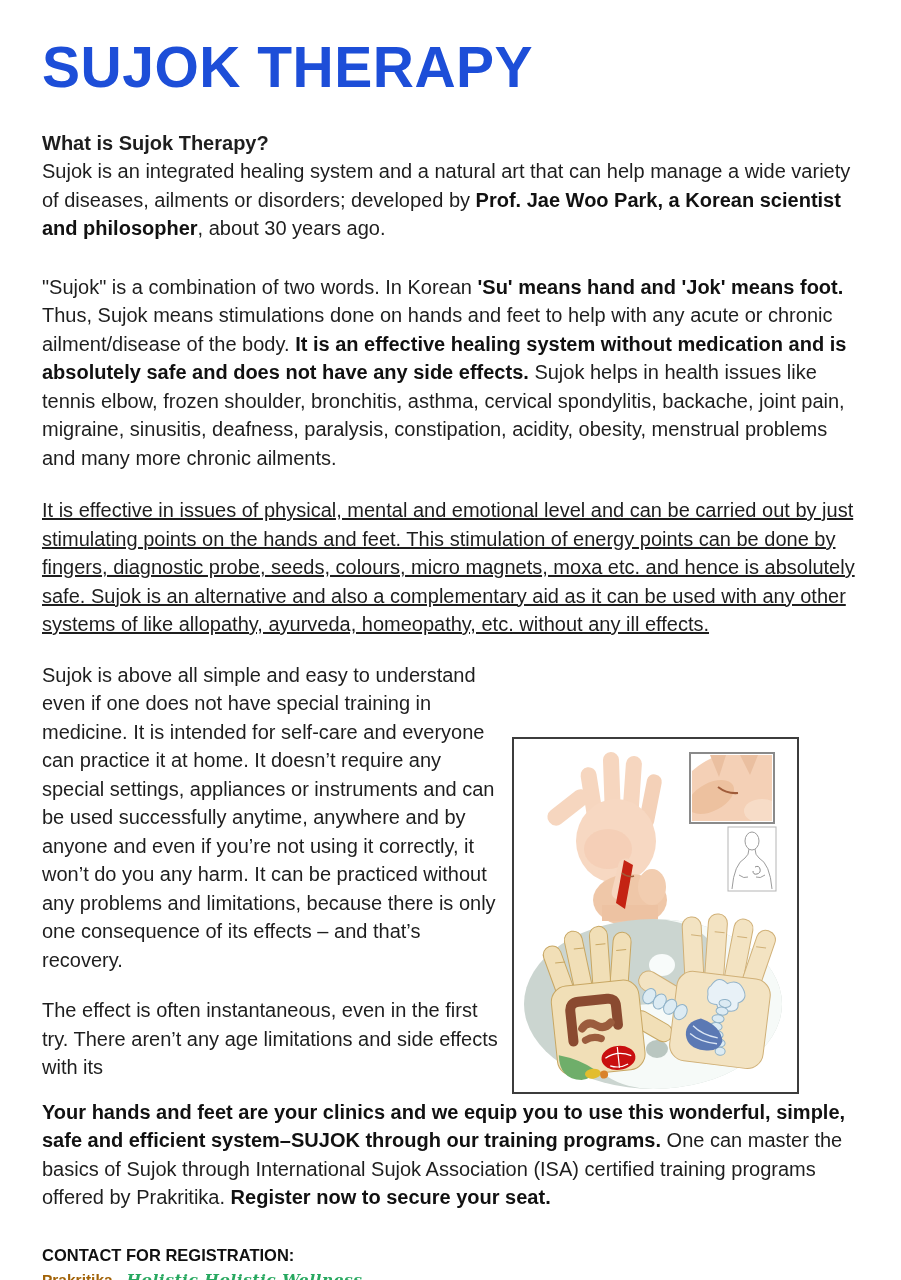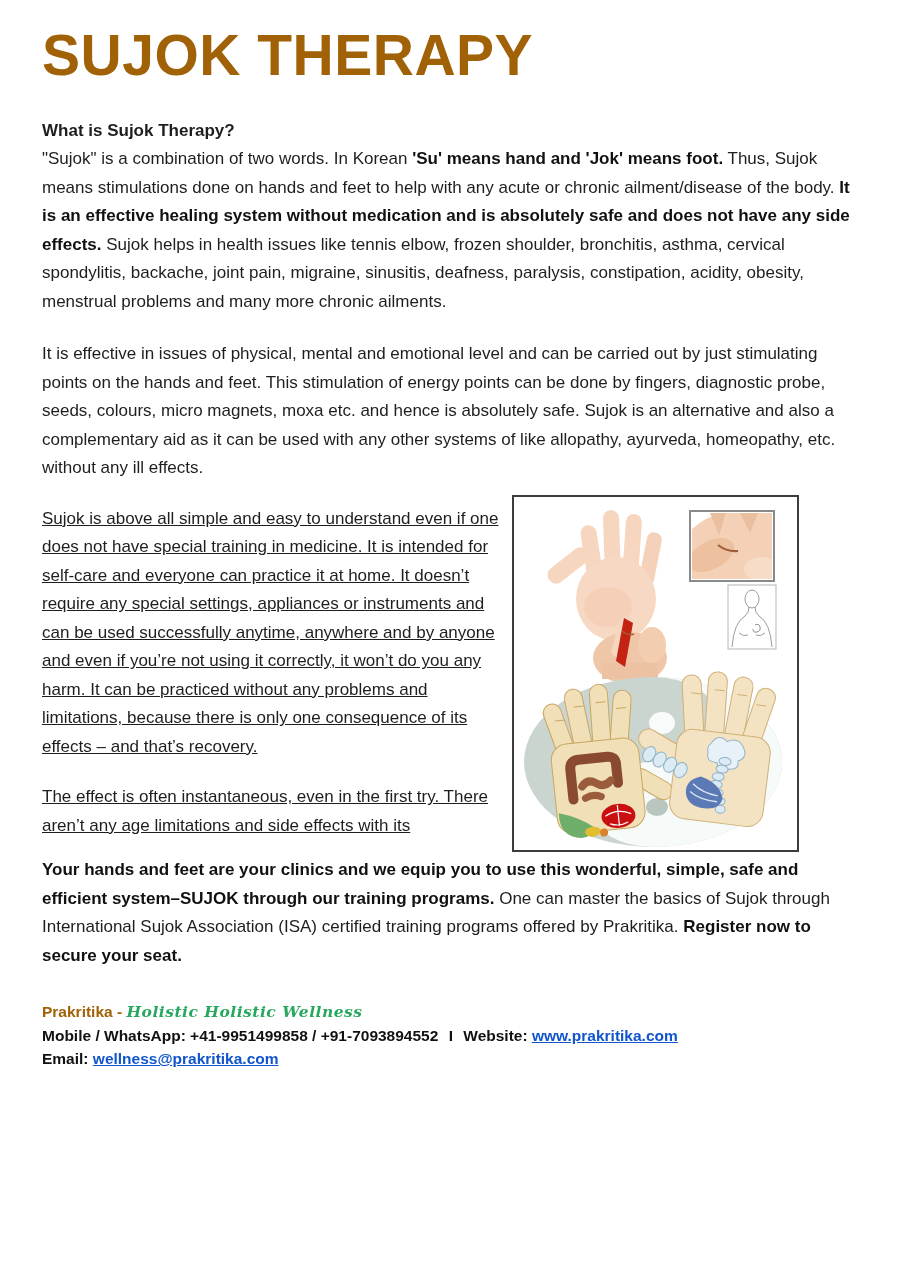--- a/index.html
+++ b/index.html
@@ -8,40 +8,40 @@
     width: 901px;
     height: 1280px;
     background: #ffffff;
     padding: 24px 41px 0 42px;
     font-family: "Liberation Sans", sans-serif;
     color: #1e1e1e;
     overflow: hidden;
     position: relative;
   }
   h1.title {
-    margin: 0 0 30px 0;
+    margin: 12px 0 30px 0;
     font-size: 57px;
     font-weight: 800;
     letter-spacing: 0.5px;
-    color: #a16207;
+    color: #1d4ed8;
     line-height: 1.1;
   }
   .body-text p {
-    font-size: 17px;
+    font-size: 20px;
     line-height: 28.5px;
     margin: 0 0 22px 0;
   }
   p.lead-heading {
     font-weight: bold;
     margin: 0 !important;
   }
   p.para-intro { margin-bottom: 30px !important; }
   p.para-meaning { margin-bottom: 24px !important; }
-  p.para-effective { margin-bottom: 0 !important; }
-  .row { display: flex; align-items: center; margin-top: 12px; text-decoration: underline; }
+  p.para-effective { margin-bottom: 0 !important; text-decoration: underline; }
+  .row { display: flex; align-items: flex-end; margin-top: 12px; }
   .col-text { width: 470px; padding-top: 10px; padding-right: 10px; }
   .col-text p { margin: 0 0 22px 0; }
   .col-text p:last-child { margin-bottom: 16px; }
   figure.therapy-figure { margin: 0; width: 287px; flex: 0 0 287px; }
   p.para-effect-2 { margin-top: 6px !important; margin-bottom: 22px !important; }
   p.para-training { margin-top: 0 !important; margin-bottom: 0 !important; }
   .body-text b { font-weight: bold; color: #111; }
 
   .contact { margin-top: 30px; }
   .contact p { margin: 0; font-weight: bold; font-size: 15.5px; line-height: 23.5px; color: #111; }
@@ -67,20 +67,21 @@
 </head>
 <body>
 
 <div class="page">
 
   <h1 class="title">SUJOK THERAPY</h1>
 
   <div class="body-text">
 
     <p class="lead-heading">What is Sujok Therapy?</p>
+    <p class="para-intro"><span>Sujok is an integrated healing system and a natural art that can help manage a wide variety of diseases, ailments or disorders; developed by </span><b>Prof. Jae Woo Park, a Korean scientist and philosopher</b><span>, about 30 years ago.</span></p>
     <p class="para-meaning"><span>"Sujok" is a combination of two words. In Korean </span><b>'Su' means hand and 'Jok' means foot.</b><span> Thus, Sujok means stimulations done on hands and feet to help with any acute or chronic ailment/disease of the body. </span><b>It is an effective healing system without medication and is absolutely safe and does not have any side effects.</b><span> Sujok helps in health issues like tennis elbow, frozen shoulder, bronchitis, asthma, cervical spondylitis, backache, joint pain, migraine, sinusitis, deafness, paralysis, constipation, acidity, obesity, menstrual problems and many more chronic ailments.</span></p>
     <p class="para-effective">It is effective in issues of physical, mental and emotional level and can be carried out by just stimulating points on the hands and feet. This stimulation of energy points can be done by fingers, diagnostic probe, seeds, colours, micro magnets, moxa etc. and hence is absolutely safe. Sujok is an alternative and also a complementary aid as it can be used with any other systems of like allopathy, ayurveda, homeopathy, etc. without any ill effects.</p>
 
     <div class="row">
       <div class="col-text">
         <p>Sujok is above all simple and easy to understand even if one does not have special training in medicine. It is intended for self-care and everyone can practice it at home. It doesn’t require any special settings, appliances or instruments and can be used successfully anytime, anywhere and by anyone and even if you’re not using it correctly, it won’t do you any harm. It can be practiced without any problems and limitations, because there is only one consequence of its effects – and that’s recovery.</p>
         <p>The effect is often instantaneous, even in the first try. There aren’t any age limitations and side effects with its</p>
       </div>
 
       <figure class="therapy-figure">
@@ -200,18 +201,19 @@
             </g>
           </g>
         </svg>
       </figure>
     </div>
 
     <p class="para-training"><b>Your hands and feet are your clinics and we equip you to use this wonderful, simple, safe and efficient system–SUJOK through our training programs.</b><span> One can master the basics of Sujok through International Sujok Association (ISA) certified training programs offered by Prakritika. </span><b>Register now to secure your seat.</b></p>
   </div>
 
   <div class="contact">
+    <p class="contact-heading">CONTACT FOR REGISTRATION:</p>
     <p class="brand-line"><span class="brand-name">Prakritika -</span> <span class="brand-tagline">Holistic Holistic Wellness</span></p>
     <p class="contact-line"><span>Mobile / WhatsApp:</span> <span>+41-9951499858 / +91-7093894552</span> <span class="sep">I</span> <span>Website:</span> <a class="link">www.prakritika.com</a></p>
     <p class="contact-line"><span>Email:</span> <a class="link">wellness@prakritika.com</a></p>
   </div>
 
 </div>
 
 </body></html>

